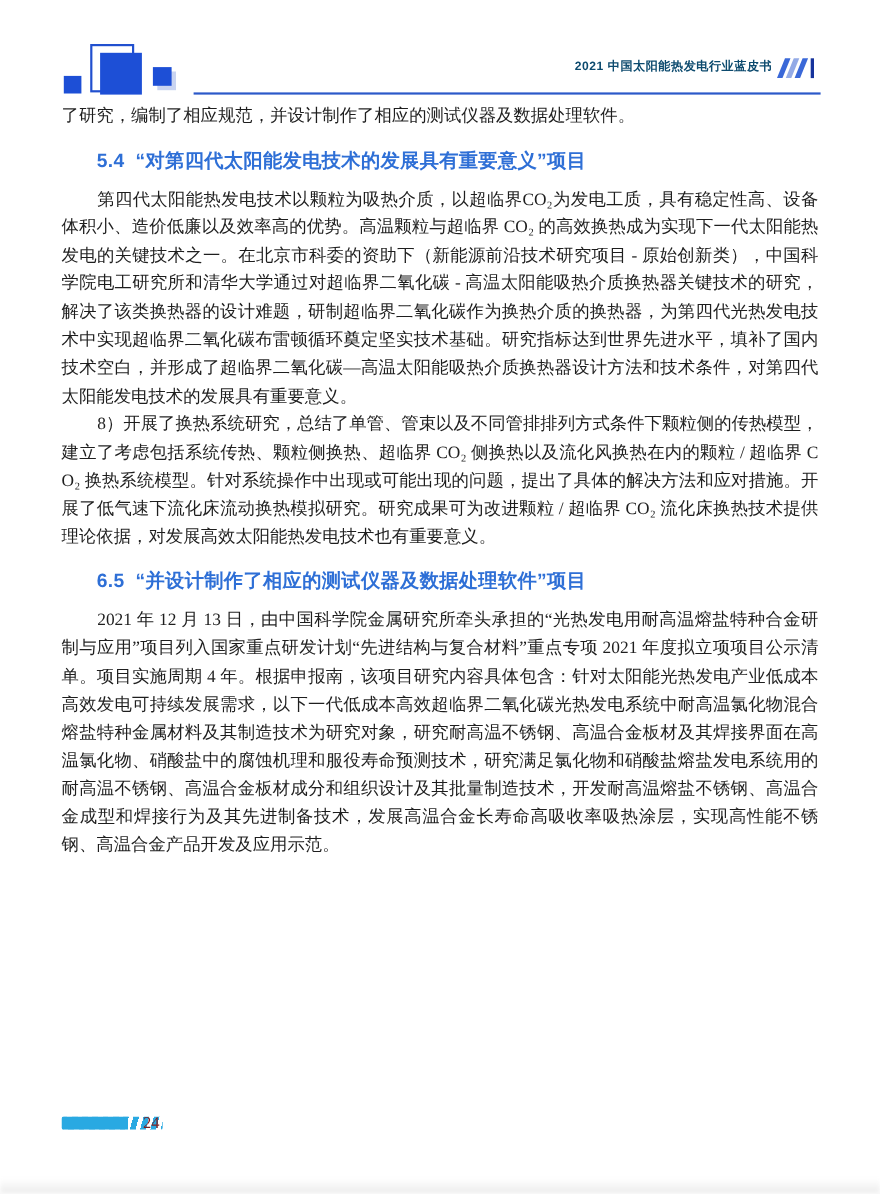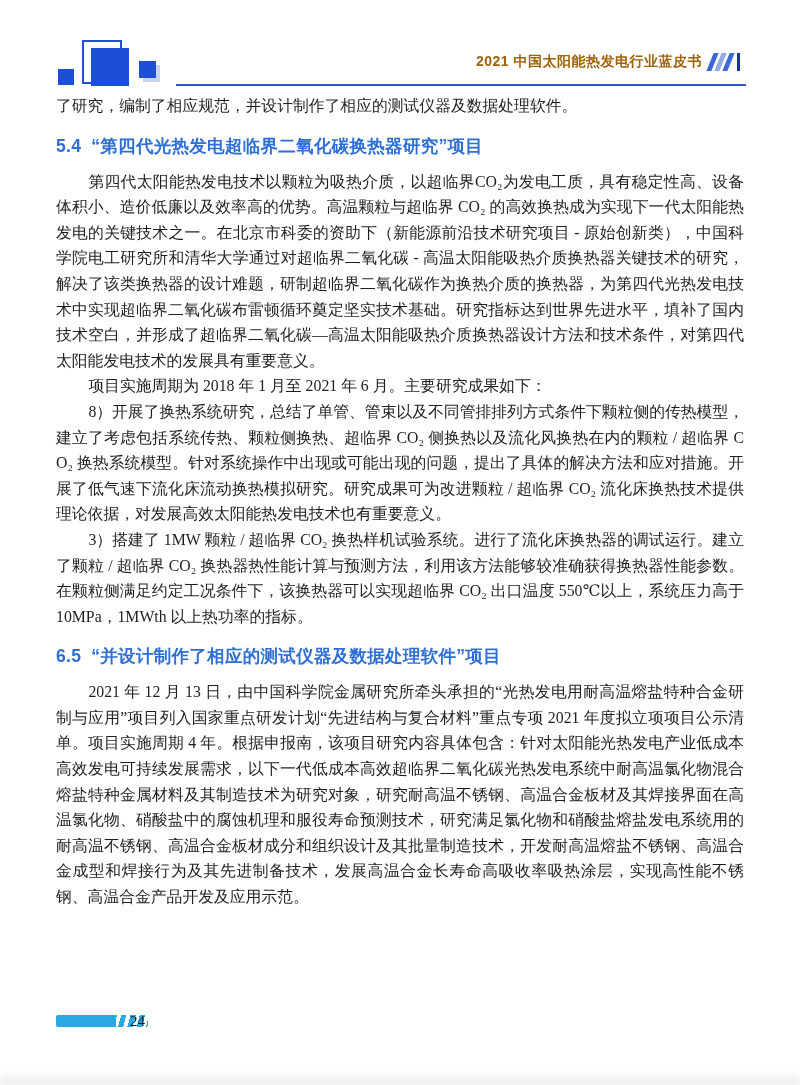--- a/index.html
+++ b/index.html
@@ -35,21 +35,21 @@
     background:#c9d4f1;
   }
   .logo .sq-small-right {
     position:absolute; left:83px; top:21px; width:17px; height:17px;
     background:#1d4fd6;
   }
 
   .header-title {
     position:absolute; top:53px; right:98px;
     font-family:"Liberation Sans","DejaVu Sans",sans-serif;
-    font-weight:bold; font-size:14px; color:#a16207;
+    font-weight:bold; font-size:11px; color:#0c4a6e;
     white-space:nowrap; letter-spacing:0.5px;
   }
 
   .slashes { position:absolute; top:53px; right:52px; width:40px; height:18px; }
   .slashes .sl {
     position:absolute; top:0; width:5px; height:18px;
     transform:skewX(-22deg); background:#3a68d8;
   }
   .slashes .sl.s1 { left:2px; }
   .slashes .sl.s2 { left:10px; background:#93aae6; }
@@ -74,34 +74,34 @@
     word-break:break-all;
   }
   .content p.indent { text-indent:2.05em; }
 
   .content h2 {
     margin:15px 0 11px 0;
     font-family:"Liberation Sans","DejaVu Sans",sans-serif;
     font-size:17.5px; font-weight:bold; color:#2e6fd6;
     letter-spacing:0.3px;
   }
-  .content h2 .sec-num { margin-right:10px; }
+  .content h2 .sec-num { margin-right:10px;margin-left:32px; }
 
   
   .footer { position:absolute; left:0; right:0; top:1008px; height:30px; }
   .footer-bar {
     position:absolute; left:56px; top:7px; width:92px; height:12px;
     background:
       linear-gradient(to right, #29a9e2 0 60px, transparent 60px),
       repeating-linear-gradient(105deg, #29a9e2 0 5px, #ffffff 5px 9px);
     border-radius:2px;
   }
   .footer-pagenum {
     position:absolute; left:130px; top:0;
-    font-size:15px; color:#0f172a; line-height:26px;
+    font-size:15px; color:#7f1d1d; line-height:26px;
   }
 
   
   .scan-smudge {
     position:absolute; left:0; right:0; bottom:0; height:14px;
     background:linear-gradient(to bottom, rgba(160,160,160,0) 0%, rgba(150,150,150,0.18) 100%);
     filter:blur(2px);
   }
 </style>
 </head>
@@ -126,31 +126,29 @@
     </div>
     <div class="header-line"></div>
   </div>
 
   <div class="content">
 
     <p>了研究，编制了相应规范，并设计制作了相应的测试仪器及数据处理软件。</p>
 
 
     <h2>
-      <span class="sec-num">5.4</span><span>“第四代光热发电超临界二氧化碳换热器研究”项目</span>
+      <span class="sec-num">5.4</span><span>“对第四代太阳能发电技术的发展具有重要意义”项目</span>
     </h2>
 
     <p class="indent">第四代太阳能热发电技术以颗粒为吸热介质，以超临界CO₂为发电工质，具有稳定性高、设备体积小、造价低廉以及效率高的优势。高温颗粒与超临界 CO₂ 的高效换热成为实现下一代太阳能热发电的关键技术之一。在北京市科委的资助下（新能源前沿技术研究项目 - 原始创新类），中国科学院电工研究所和清华大学通过对超临界二氧化碳 - 高温太阳能吸热介质换热器关键技术的研究，解决了该类换热器的设计难题，研制超临界二氧化碳作为换热介质的换热器，为第四代光热发电技术中实现超临界二氧化碳布雷顿循环奠定坚实技术基础。研究指标达到世界先进水平，填补了国内技术空白，并形成了超临界二氧化碳—高温太阳能吸热介质换热器设计方法和技术条件，对第四代太阳能发电技术的发展具有重要意义。</p>
 
-    <p class="indent">项目实施周期为 2018 年 1 月至 2021 年 6 月。主要研究成果如下：</p>
 
 
     <p class="indent">8）开展了换热系统研究，总结了单管、管束以及不同管排排列方式条件下颗粒侧的传热模型，建立了考虑包括系统传热、颗粒侧换热、超临界 CO₂ 侧换热以及流化风换热在内的颗粒 / 超临界 CO₂ 换热系统模型。针对系统操作中出现或可能出现的问题，提出了具体的解决方法和应对措施。开展了低气速下流化床流动换热模拟研究。研究成果可为改进颗粒 / 超临界 CO₂ 流化床换热技术提供理论依据，对发展高效太阳能热发电技术也有重要意义。</p>
 
-    <p class="indent">3）搭建了 1MW 颗粒 / 超临界 CO₂ 换热样机试验系统。进行了流化床换热器的调试运行。建立了颗粒 / 超临界 CO₂ 换热器热性能计算与预测方法，利用该方法能够较准确获得换热器性能参数。在颗粒侧满足约定工况条件下，该换热器可以实现超临界 CO₂ 出口温度 550℃以上，系统压力高于 10MPa，1MWth 以上热功率的指标。</p>
 
     <h2>
       <span class="sec-num">6.5</span><span>“并设计制作了相应的测试仪器及数据处理软件”项目</span>
     </h2>
 
     <p class="indent">2021 年 12 月 13 日，由中国科学院金属研究所牵头承担的“光热发电用耐高温熔盐特种合金研制与应用”项目列入国家重点研发计划“先进结构与复合材料”重点专项 2021 年度拟立项项目公示清单。项目实施周期 4 年。根据申报南，该项目研究内容具体包含：针对太阳能光热发电产业低成本高效发电可持续发展需求，以下一代低成本高效超临界二氧化碳光热发电系统中耐高温氯化物混合熔盐特种金属材料及其制造技术为研究对象，研究耐高温不锈钢、高温合金板材及其焊接界面在高温氯化物、硝酸盐中的腐蚀机理和服役寿命预测技术，研究满足氯化物和硝酸盐熔盐发电系统用的耐高温不锈钢、高温合金板材成分和组织设计及其批量制造技术，开发耐高温熔盐不锈钢、高温合金成型和焊接行为及其先进制备技术，发展高温合金长寿命高吸收率吸热涂层，实现高性能不锈钢、高温合金产品开发及应用示范。</p>
 
   </div>
 
   <div class="footer">

